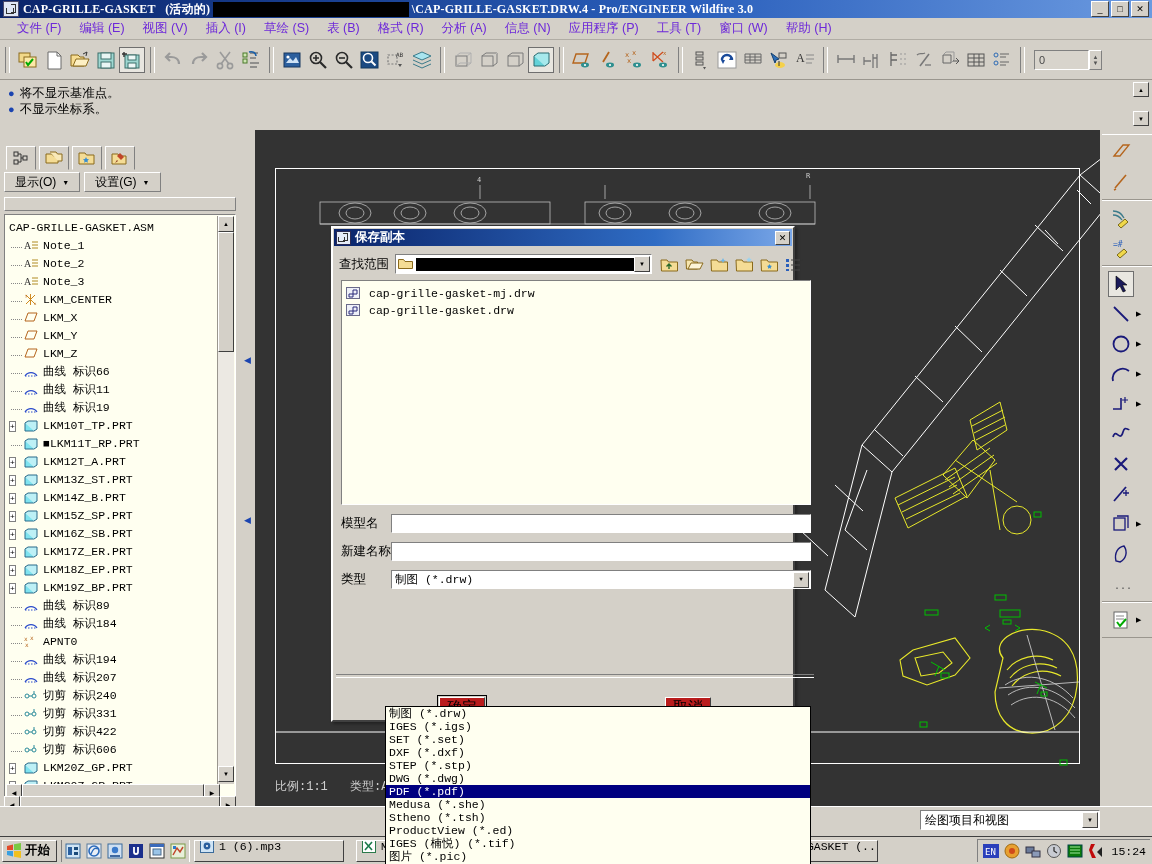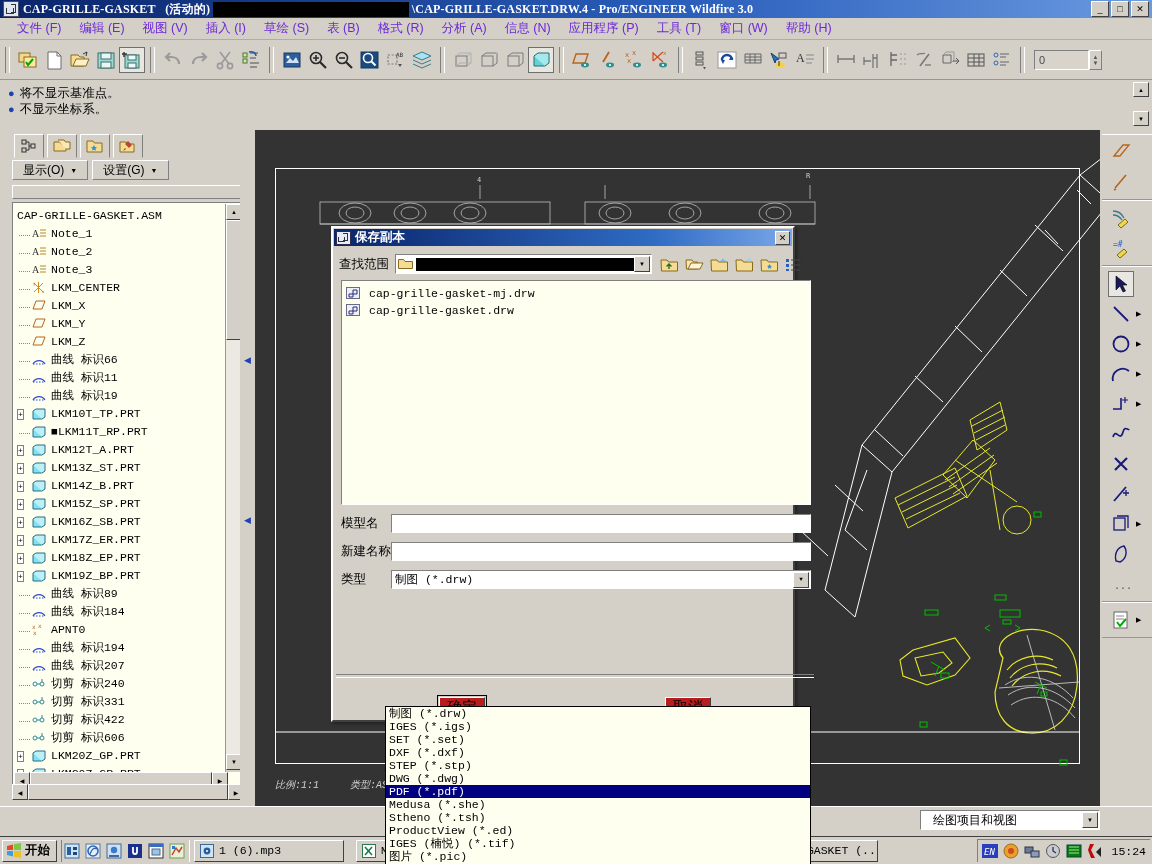--- a/index.html
+++ b/index.html
@@ -57,21 +57,21 @@
      padding:5px 0 0 8px;box-sizing:border-box;}
   .msgline{display:flex;align-items:flex-start;font-size:12.5px;color:#000;line-height:16px;}
   .bullet{color:#1b44b0;font-size:11px;margin-right:5px;line-height:16px;}
   .msg-scroll{position:absolute;right:3px;top:82px;width:16px;height:44px;
      background:#d4d0c8;display:flex;flex-direction:column;justify-content:space-between;}
   .msg-scroll div{width:16px;height:15px;background:#d4d0c8;border:1px solid;
      border-color:#fff #404040 #404040 #fff;display:flex;align-items:center;justify-content:center;
      font-size:6px;color:#000;box-sizing:border-box;}
 
   
-  .treepanel{position:absolute;left:0;top:130px;width:240px;height:676px;background:#d4d0c8;margin-left:8px;}
+  .treepanel{position:absolute;left:0;top:142px;width:240px;height:676px;background:#d4d0c8;}
   .tree-tabs{display:flex;align-items:flex-end;height:28px;padding-left:6px;padding-top:4px;box-sizing:border-box;}
   .ttab{width:30px;height:24px;margin-right:3px;background:#d4d0c8;
      border:1px solid;border-color:#fff #808080 #d4d0c8 #fff;
      display:flex;align-items:center;justify-content:center;box-sizing:border-box;}
   .ttab.active{background:#d4d0c8;border-bottom-color:#d4d0c8;}
   .tree-btnrow{display:flex;height:22px;margin:2px 4px 0 4px;}
   .tbtn2{height:20px;padding:0 10px;background:#d4d0c8;border:1px solid;
      border-color:#fff #808080 #808080 #fff;display:flex;align-items:center;font-size:12px;
      margin-right:4px;box-sizing:border-box;}
   .arr-d{margin-left:6px;font-size:7px;}
@@ -93,52 +93,52 @@
      border-left:1px solid #9a968e;}
   .tree-hscroll{position:absolute;left:1px;bottom:1px;width:214px;height:16px;background:#d4d0c8;}
   .sbtn{width:16px;height:16px;background:#d4d0c8;border:1px solid;
      border-color:#fff #404040 #404040 #fff;box-sizing:border-box;display:flex;
      align-items:center;justify-content:center;font-size:6px;}
   .sthumb{background:#d4d0c8;border:1px solid;border-color:#fff #404040 #404040 #fff;box-sizing:border-box;}
   .strack{background:#ece9e3;}
   .gfx{position:absolute;left:255px;top:130px;width:845px;height:676px;background:#333333;}
   .sheet{position:absolute;left:20px;top:38px;width:805px;height:596px;
      border:1px solid #ffffff;box-sizing:border-box;}
-  .gfx-text{position:absolute;font-family:"Liberation Mono",monospace;font-size:10px;color:#cfcfcf;white-space:nowrap;font-style:italic;}
+  .gfx-text{position:absolute;font-family:"Liberation Mono",monospace;font-size:12px;color:#cfcfcf;white-space:nowrap;}
 
   
   .vtool{position:absolute;left:1102px;top:130px;width:50px;height:676px;background:#d4d0c8;
      padding-top:4px;box-sizing:border-box;}
   .vgroup{border-top:1px solid #fff;border-bottom:1px solid #9a968e;padding:2px 0;}
   .vrow{display:flex;align-items:center;height:30px;padding-left:6px;}
   .vbtn{width:26px;height:26px;display:flex;align-items:center;justify-content:center;box-sizing:border-box;}
   .vbtn.sel{border:1px solid #6f6f6f;background:#e9e7e1;}
   .vtri{font-size:7px;color:#000;margin-left:2px;}
 
   
   .statusbar{position:absolute;left:0;top:806px;width:1152px;height:30px;background:#d4d0c8;
      border-top:1px solid #fff;display:flex;align-items:center;}
   .sb-combo{position:absolute;right:52px;top:810px;width:180px;height:20px;background:#fff;
      border:1px solid;border-color:#808080 #fff #fff #808080;display:flex;align-items:center;
-     box-sizing:border-box;font-size:12px;padding-left:12px;}
+     box-sizing:border-box;font-size:12px;padding-left:4px;}
   .sb-combo .cb-arrow{position:absolute;right:1px;top:1px;width:16px;height:16px;background:#d4d0c8;
      border:1px solid;border-color:#fff #404040 #404040 #fff;display:flex;align-items:center;
      justify-content:center;font-size:6px;box-sizing:border-box;}
 
   
   .taskbar{position:absolute;left:0;top:836px;width:1152px;height:28px;background:#d4d0c8;
      border-top:1px solid #404040;display:flex;align-items:center;padding:0 2px;box-sizing:border-box;}
   .startbtn{display:flex;align-items:center;height:22px;padding:0 6px 0 3px;
      background:#d4d0c8;border:1px solid;border-color:#fff #404040 #404040 #fff;
      font-weight:bold;font-size:12.5px;box-sizing:border-box;margin-right:4px;}
   .qlaunch{display:flex;align-items:center;height:22px;padding:0 2px;gap:3px;
      border-left:1px solid #808080;border-right:1px solid #fff;margin-right:4px;}
-  .qi{width:18px;height:18px;display:flex;align-items:center;justify-content:flex-start;font-style:italic;}
+  .qi{width:18px;height:18px;display:flex;align-items:center;justify-content:center;}
   .tasks{display:flex;align-items:center;gap:3px;flex:1 1 auto;}
-  .taskbtn{display:flex;align-items:center;height:22px;padding:8px 5px;min-width:150px;
+  .taskbtn{display:flex;align-items:flex-end;height:22px;padding:8px 5px;min-width:150px;
      max-width:172px;background:#d4d0c8;border:1px solid;border-color:#fff #404040 #404040 #fff;
      font-size:11.5px;box-sizing:border-box;font-family:"Liberation Mono",monospace;
      white-space:nowrap;overflow:hidden;}
   .tray{display:flex;align-items:center;height:22px;padding:0 4px;gap:3px;
      border-left:1px solid #808080;border-top:1px solid #808080;}
   .tray .clock{font-size:11.5px;margin-left:3px;font-family:"Liberation Mono",monospace;}
 
   
   .dlg{position:absolute;left:331px;top:226px;width:464px;height:496px;background:#d4d0c8;
      border:2px solid;border-color:#fff #404040 #404040 #fff;box-sizing:border-box;

